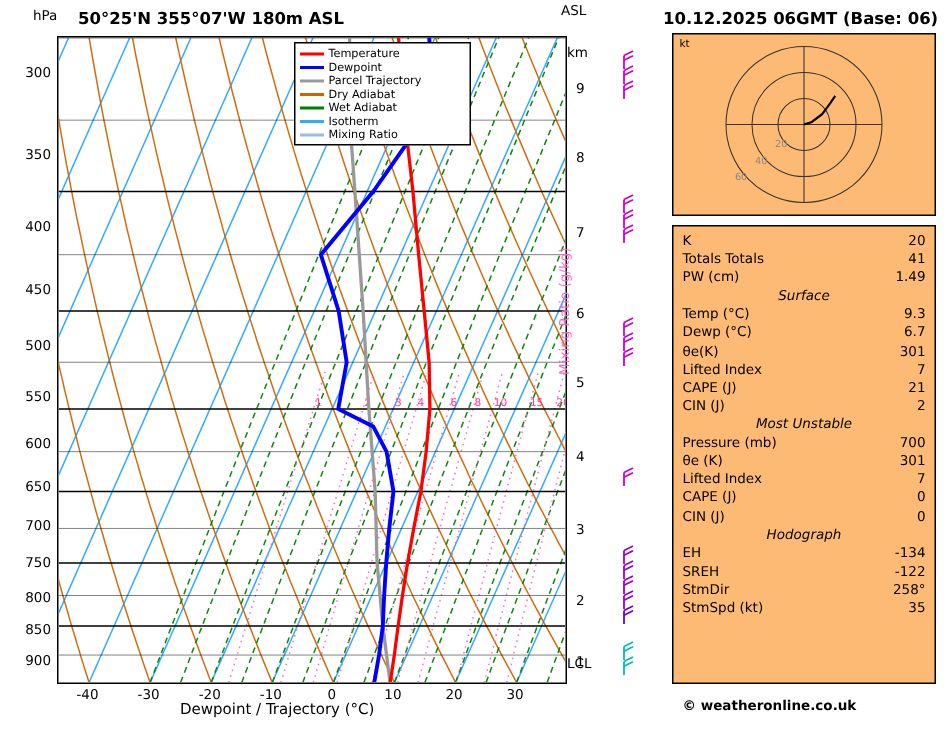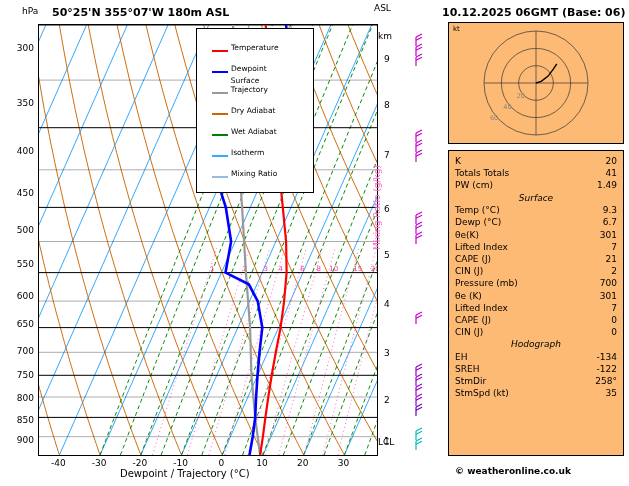--- a/index.html
+++ b/index.html
@@ -16,21 +16,21 @@
   #asl-label{left:374px;top:3px;font-size:9px;}
   
   #plot{left:38px;top:24px;width:340px;height:432px;border:1px solid #000;box-sizing:border-box;overflow:hidden;background:#fff;}
   #plot svg{display:block;}
   
   .ytick{font-size:9px;text-anchor:end;}
   .xtick{font-size:9px;text-anchor:middle;}
   #xaxis-title{left:120px;top:468px;font-size:10px;}
   
   #legend{left:196px;top:28px;width:118px;background:#fff;border:1px solid #000;padding:2px 3px;box-sizing:border-box;}
-  #legend div{display:flex;align-items:flex-end;height:9px;margin:12px;}
+  #legend div{display:flex;align-items:center;height:9px;margin:0;}
   #legend span.sw{width:16px;height:0;border-top-width:2px;border-top-style:solid;margin-right:3px;display:inline-block;}
   #legend span.tx{font-size:7.5px;line-height:9px;}
   
   .panel{border:1px solid #000;background:#fdba74;box-sizing:border-box;}
   #hodo-panel{left:448px;top:22px;width:176px;height:122px;}
   #tbl-panel{left:448px;top:150px;width:176px;height:306px;}
   .row{display:flex;justify-content:space-between;font-size:9px;padding:0 6px;line-height:12.2px;}
   .secplain{text-align:center;font-size:9px;line-height:12.5px;font-style:italic;}
   #credit{left:455px;top:466px;font-size:9px;font-weight:bold;}
   .kt{font-size:7px;}
@@ -296,21 +296,21 @@
     <div>
         <span class="sw" style="border-top-color:#ff0000"></span>
         <span class="tx">Temperature</span>
       </div>
     <div>
         <span class="sw" style="border-top-color:#0000ff"></span>
         <span class="tx">Dewpoint</span>
       </div>
     <div>
         <span class="sw" style="border-top-color:#999999"></span>
-        <span class="tx">Surface Trajectory</span>
+        <span class="tx">Parcel Trajectory</span>
       </div>
     <div>
         <span class="sw" style="border-top-color:#cc6600"></span>
         <span class="tx">Dry Adiabat</span>
       </div>
     <div>
         <span class="sw" style="border-top-color:#008000"></span>
         <span class="tx">Wet Adiabat</span>
       </div>
     <div>
@@ -372,20 +372,21 @@
         <span>7</span>
       </div>
     <div class="row">
         <span>CAPE (J)</span>
         <span>21</span>
       </div>
     <div class="row">
         <span>CIN (J)</span>
         <span>2</span>
       </div>
+    <div class="secplain">Most Unstable</div>
     <div class="row">
         <span>Pressure (mb)</span>
         <span>700</span>
       </div>
     <div class="row">
         <span>θe (K)</span>
         <span>301</span>
       </div>
     <div class="row">
         <span>Lifted Index</span>

